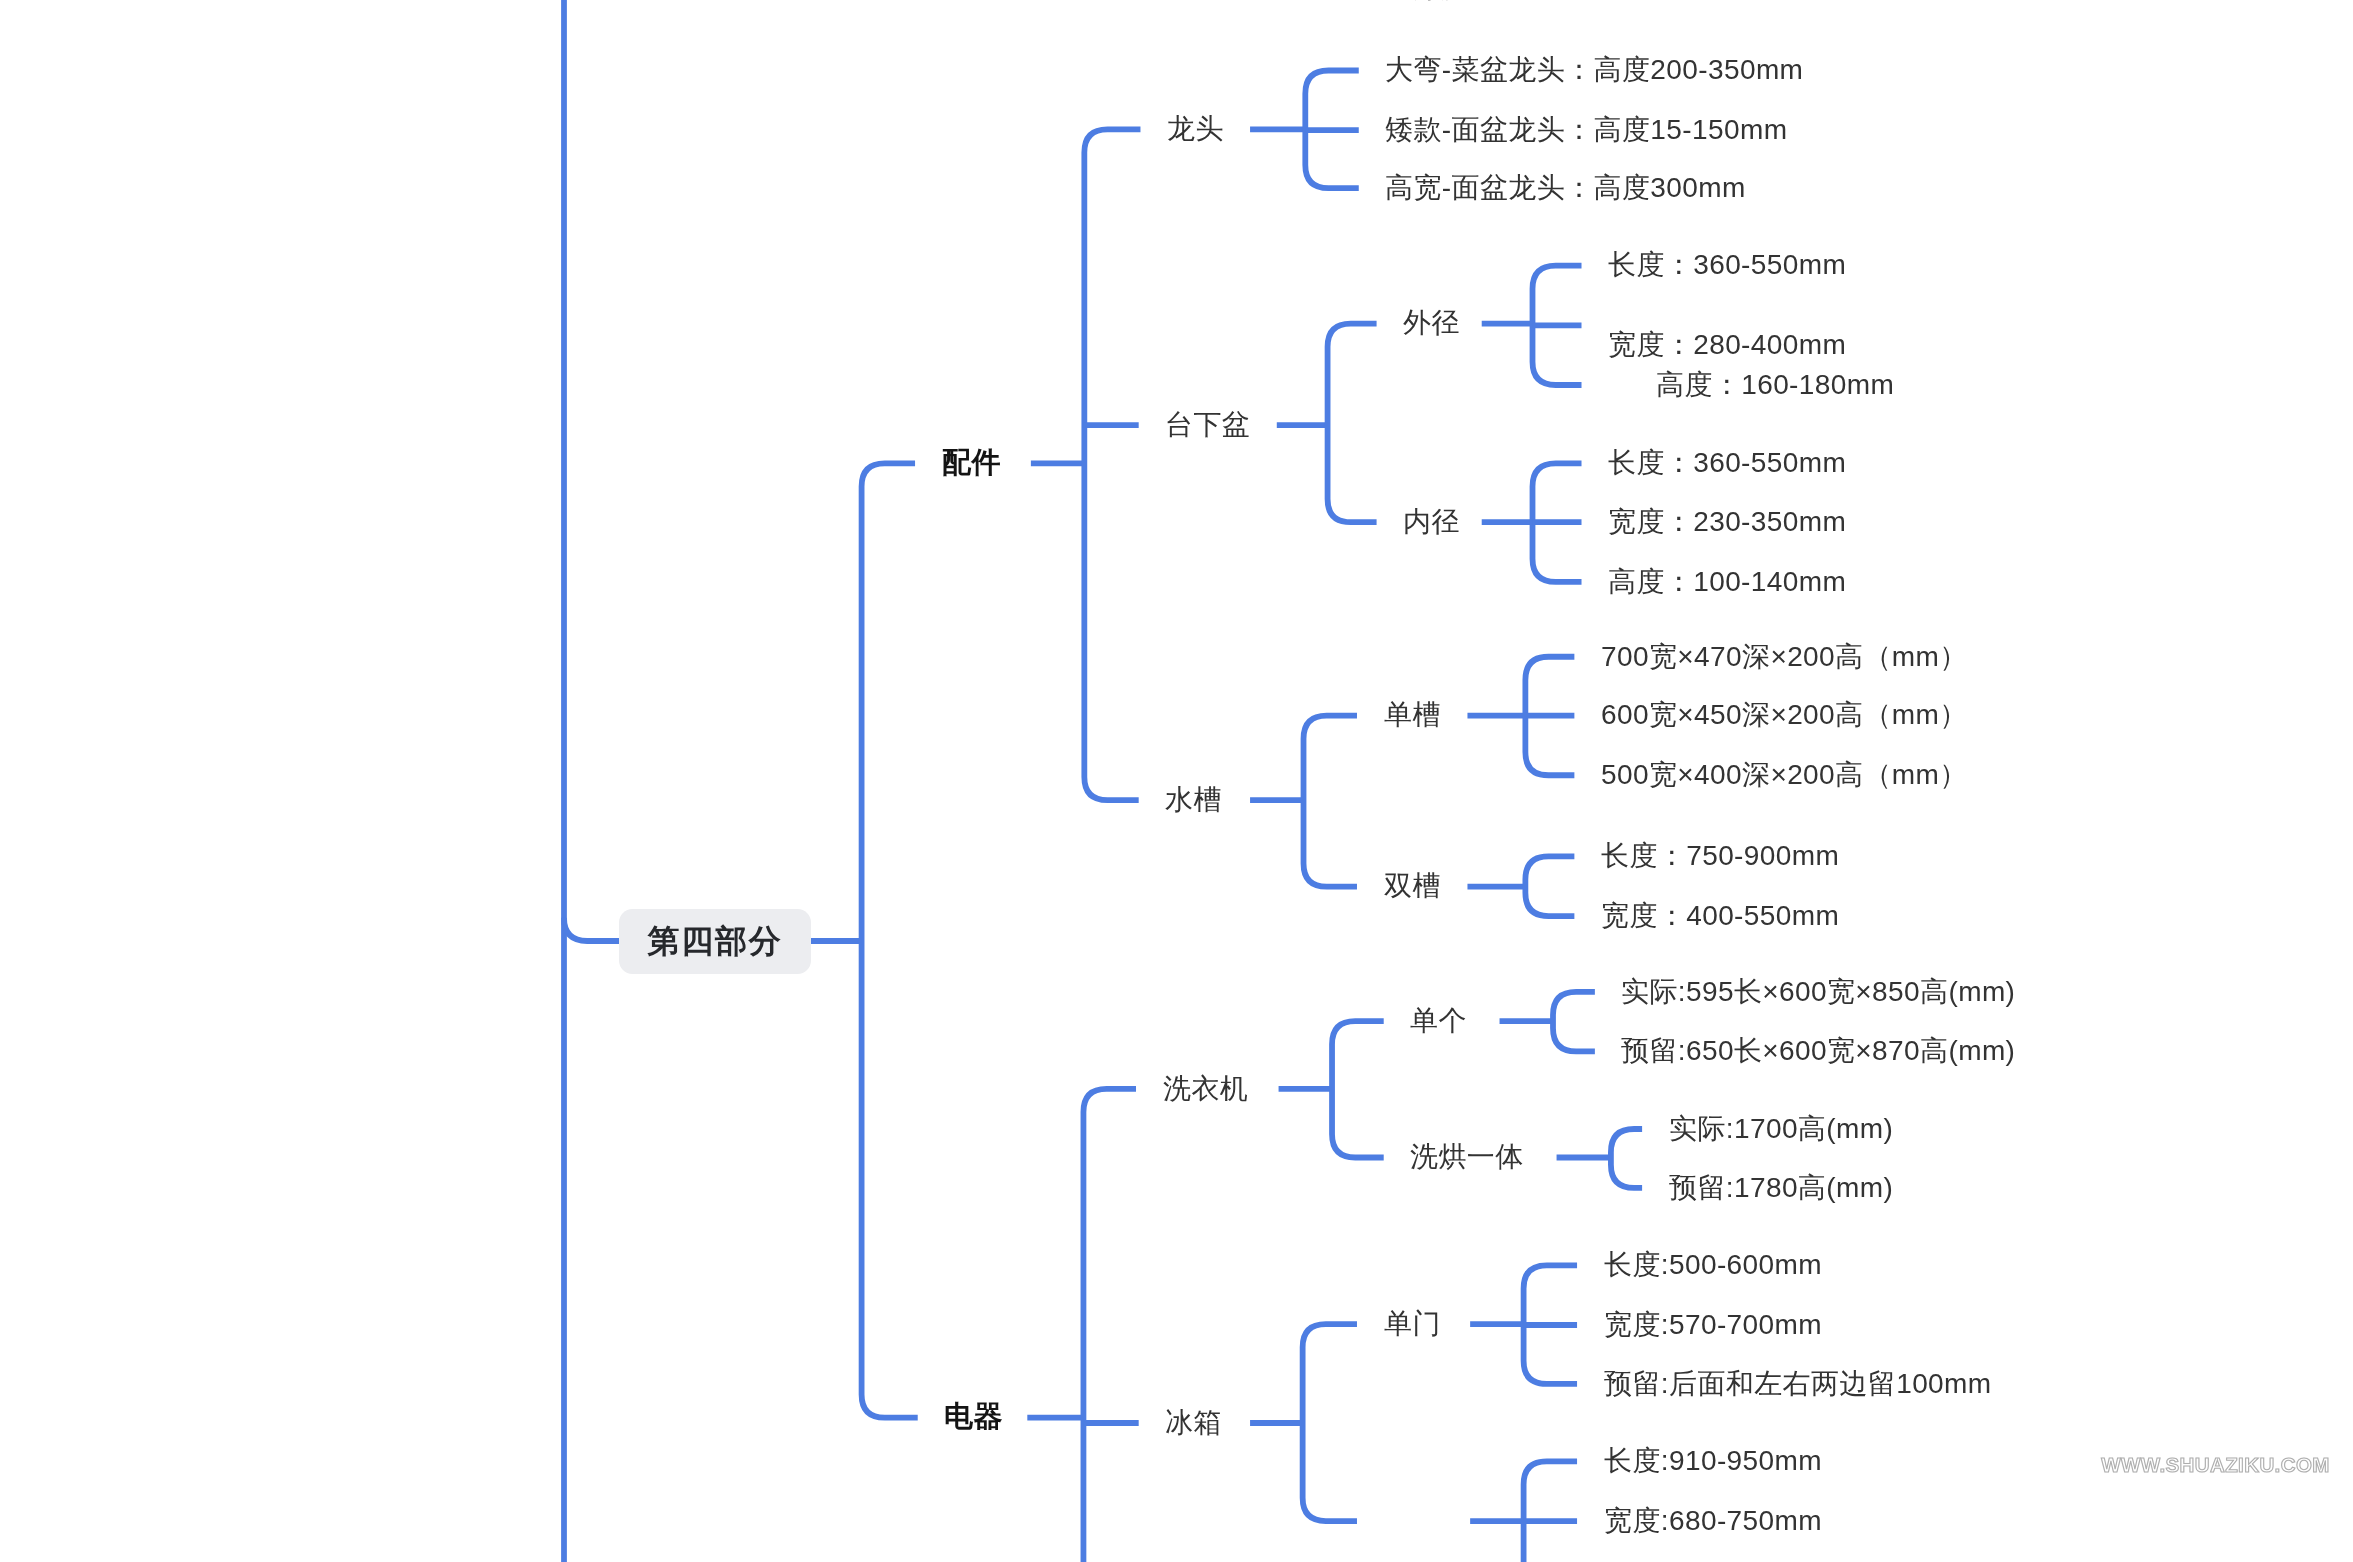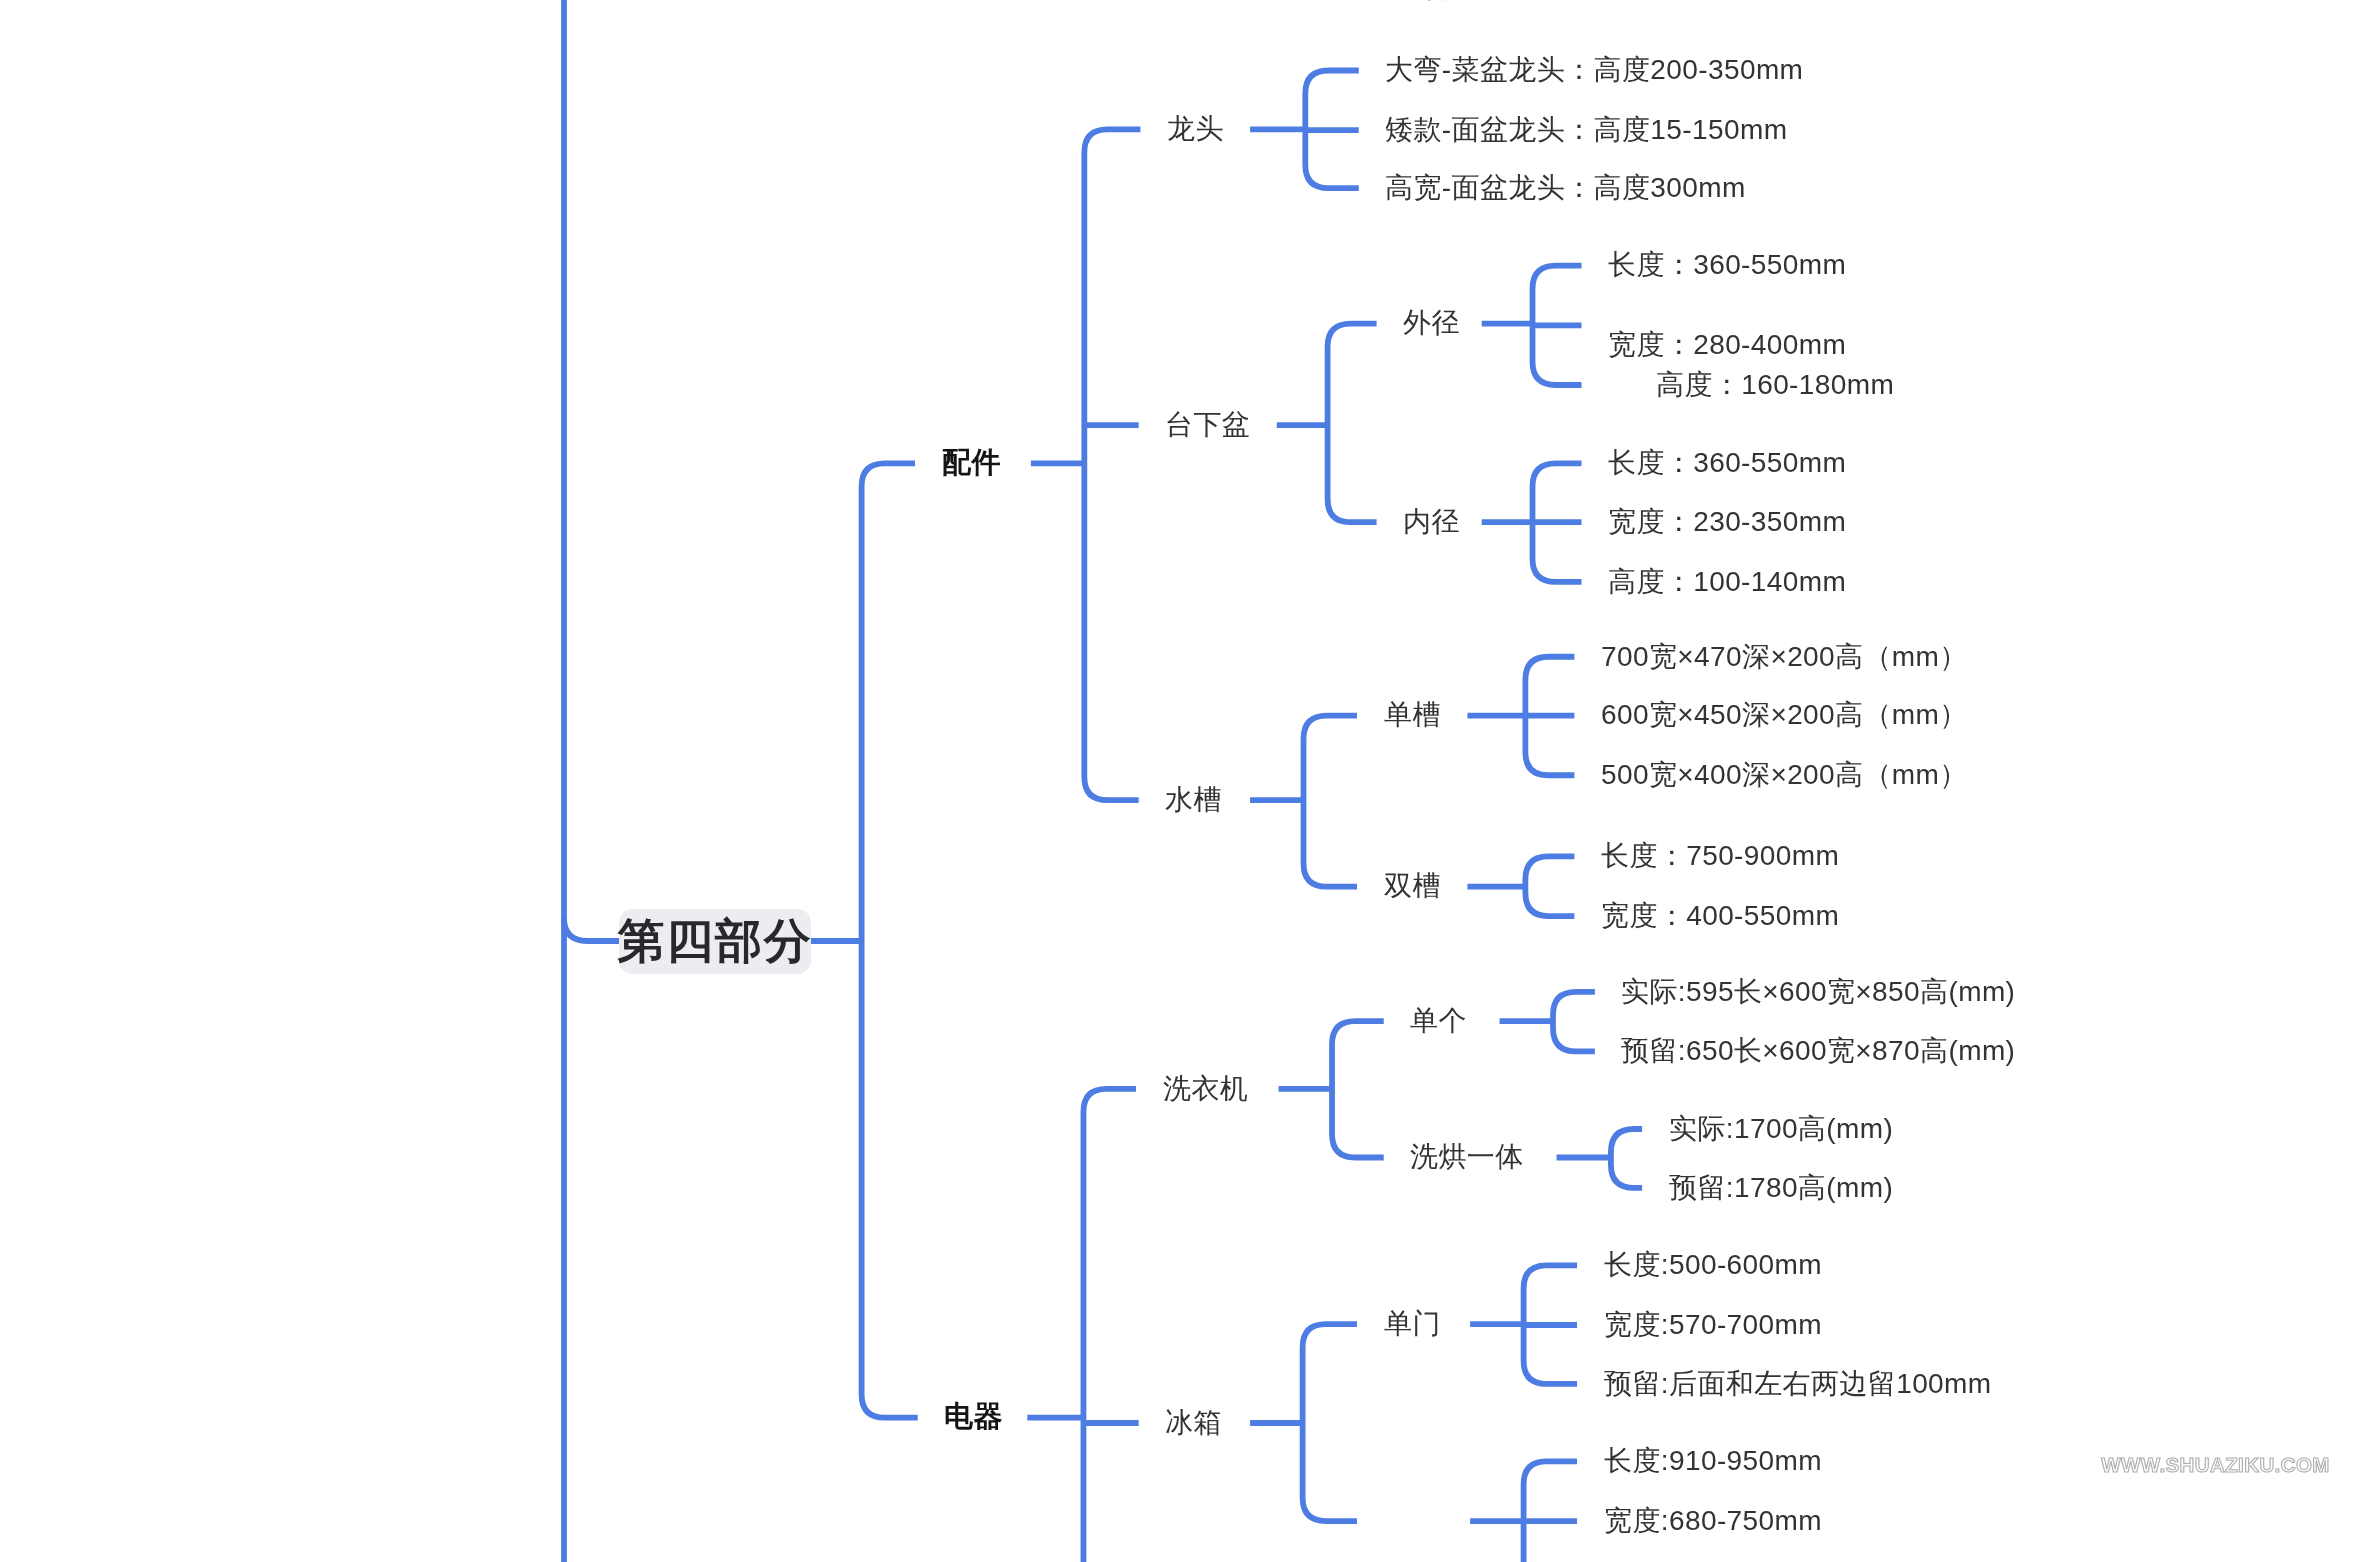--- a/index.html
+++ b/index.html
@@ -12,21 +12,21 @@
   #edge-layer{position:absolute;left:0;top:0;}
   #node-layer{position:absolute;left:0;top:0;width:100%;height:100%;}
   .node-label{
     position:absolute;transform:translateY(-50%);white-space:nowrap;
     font-size:28px;color:var(--text-color,#333333);letter-spacing:0.4px;
   }
   .node-label.bold{font-weight:bold;font-size:29px;color:var(--bold-text-color,#141414);}
   .node-label.root-box{
     transform:none;display:flex;align-items:center;justify-content:center;
     background:var(--root-bg,#ecedf0);border-radius:13.4px;
-    font-weight:bold;font-size:47px;color:var(--root-text-color,#26282c);letter-spacing:1.8px;
+    font-weight:bold;font-size:32px;color:var(--root-text-color,#26282c);letter-spacing:1.8px;
   }
   .top-fragment{
     position:absolute;transform:translateY(-50%);white-space:nowrap;
     font-size:28px;color:var(--text-color,#333333);
   }
   
   .watermark{position:absolute;left:2095px;top:1449px;width:241px;text-align:center;}
   .wm-top{display:flex;align-items:center;justify-content:center;gap:7.1px;}
   .wm-icon{width:62px;height:62px;flex:0 0 auto;}
   .wm-brand{

